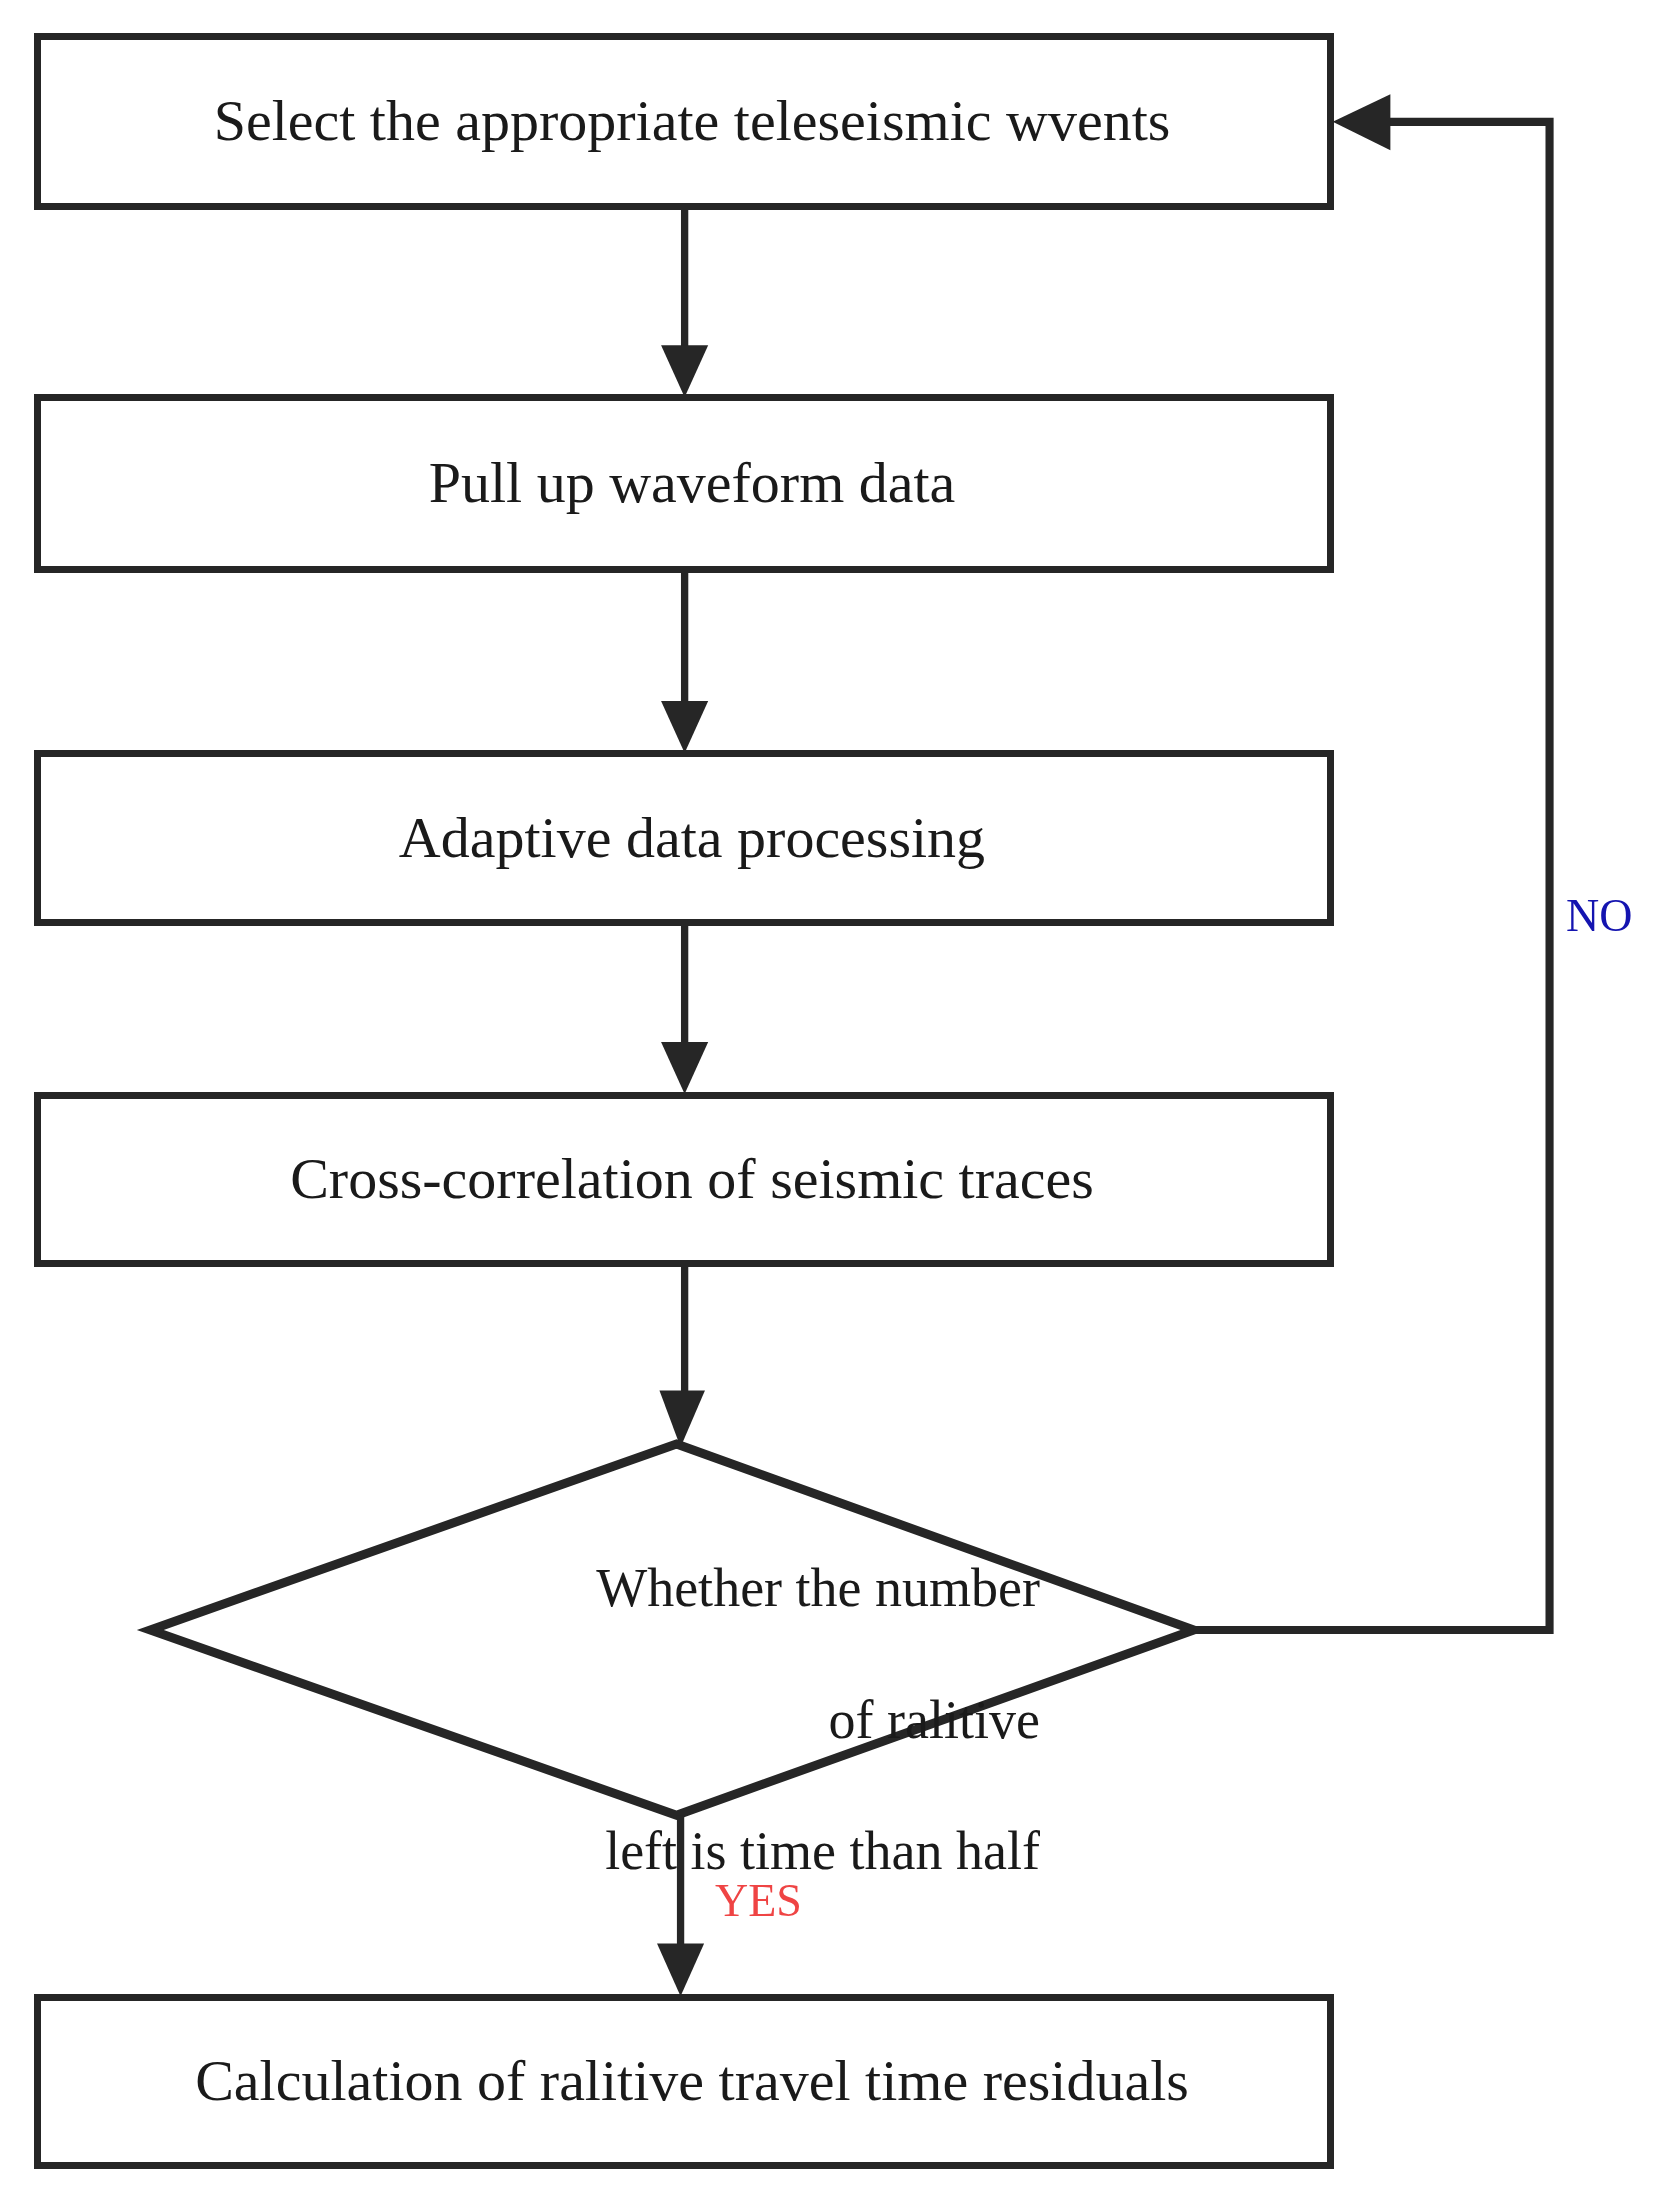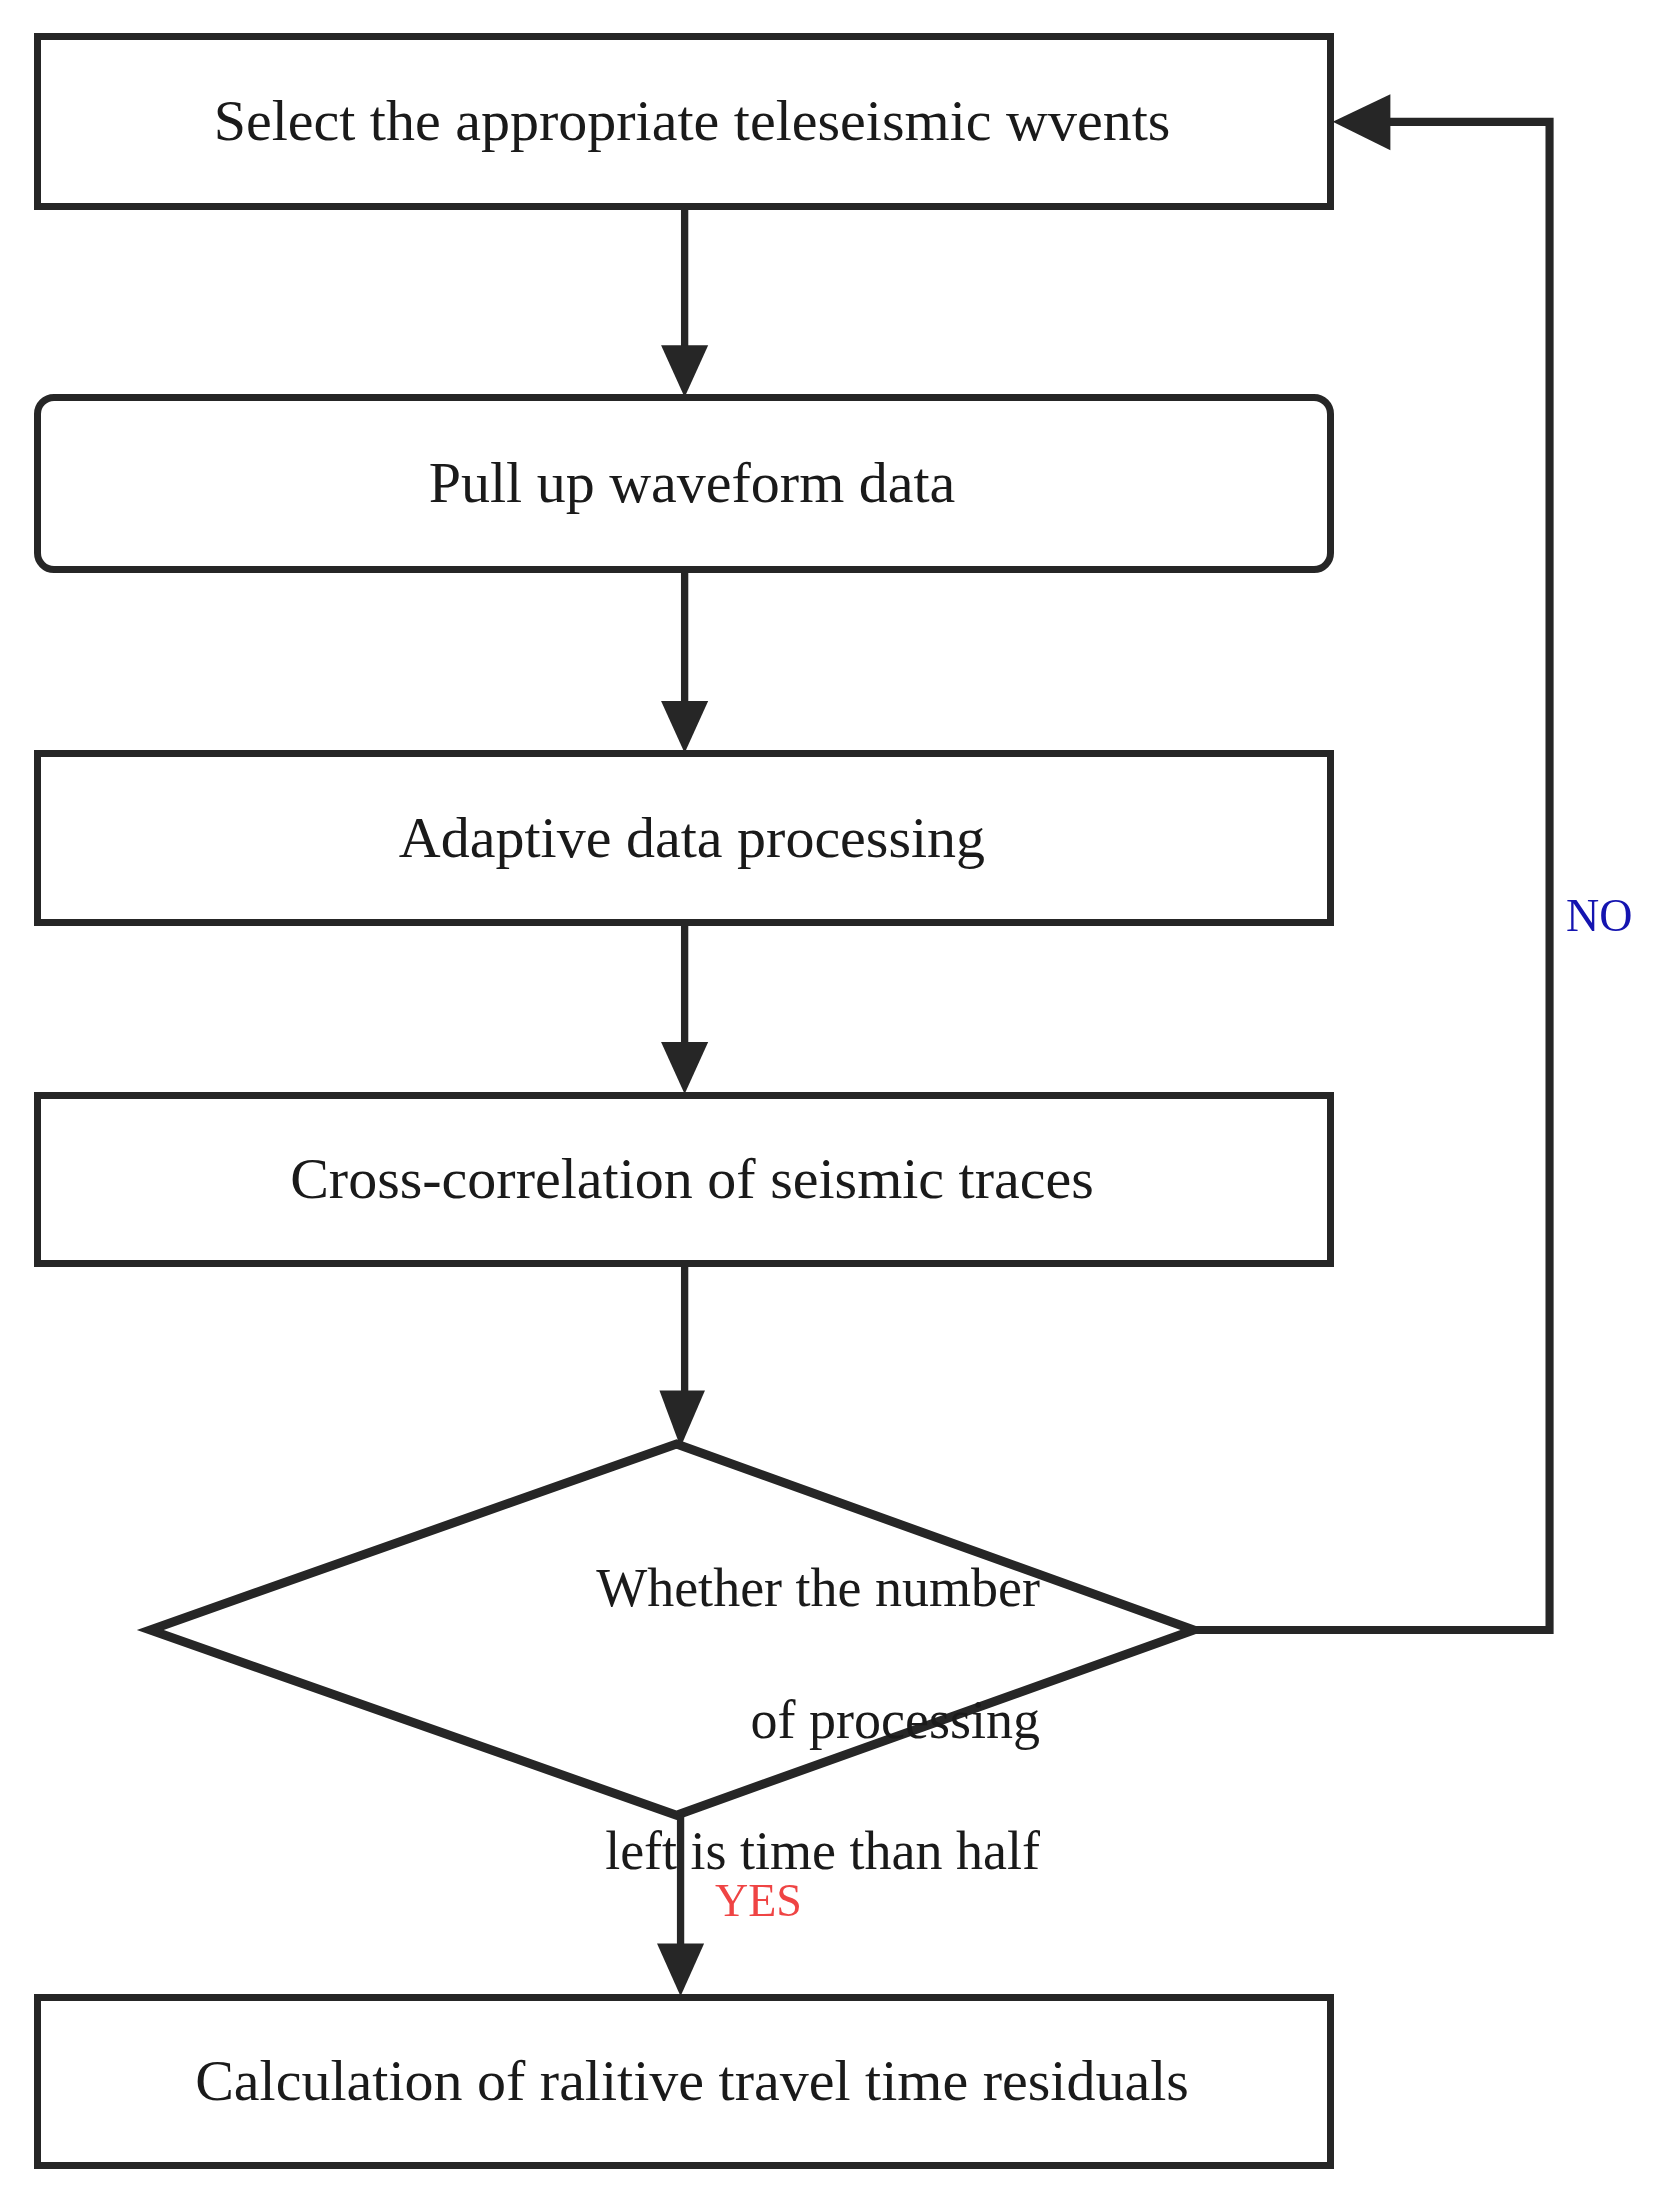--- a/index.html
+++ b/index.html
@@ -112,39 +112,39 @@
     <g>
       <polyline points="1470,2007 1908,2007 1908,150 1700,150" fill="none" stroke="#262626" stroke-width="10" stroke-linejoin="miter"></polyline>
       <polygon points="1641,150 1712,116 1712,185" fill="#262626"></polygon>
     </g>
   </svg>
 
   <div class="node-box" id="box-select-events" style="left:34px; top:32.5px; width:1300px; height:177px;">
     <span class="node-label">Select the appropriate teleseismic wvents</span>
   </div>
 
-  <div class="node-box" id="box-pull-waveform" style="left:34px; top:394px; width:1300px; height:179px;border-radius:20px;">
+  <div class="node-box" id="box-pull-waveform" style="left:34px; top:394px; width:1300px; height:179px;">
     <span class="node-label">Pull up waveform data</span>
   </div>
 
   <div class="node-box" id="box-adaptive-stack" style="left:34px; top:750px; width:1300px; height:176px;">
     <span class="node-label">Adaptive data processing</span>
   </div>
 
   <div class="node-box" id="box-cross-correlation" style="left:34px; top:1092px; width:1300px; height:175px;">
     <span class="node-label">Cross-correlation of seismic traces</span>
   </div>
 
   <div class="node-box" id="box-calculate-residuals" style="left:34px; top:1994px; width:1300px; height:175px;">
     <span class="node-label">Calculation of ralitive travel time residuals</span>
   </div>
 
   <div class="decision-label">
     <div>Whether the number</div>
-    <div>of processing</div>
+    <div>of ralitive</div>
     <div>left is time than half</div>
   </div>
 
   <div class="branch-label" id="label-no">NO</div>
 
   <div class="branch-label" id="label-yes">YES</div>
 
 </div>
 
 

